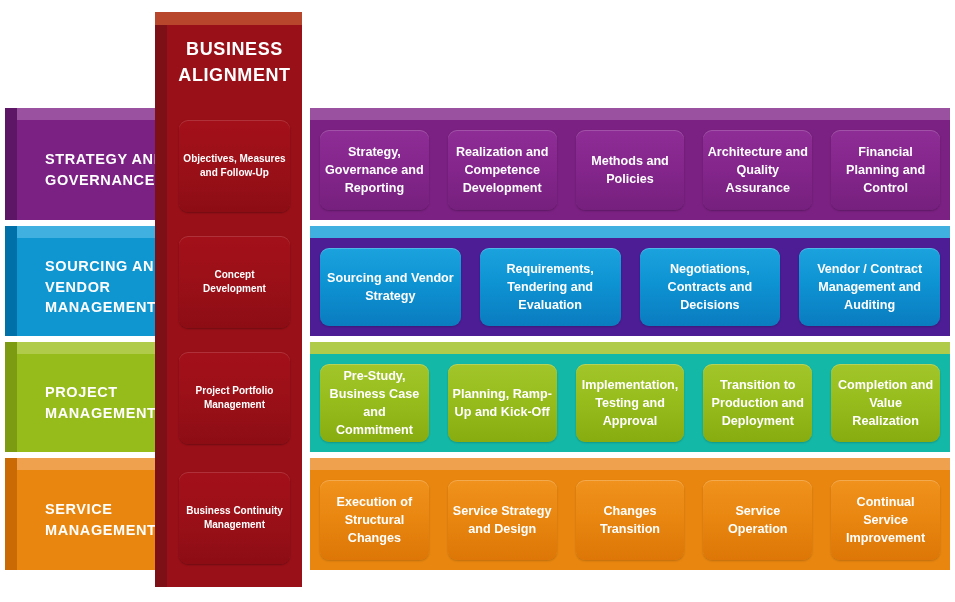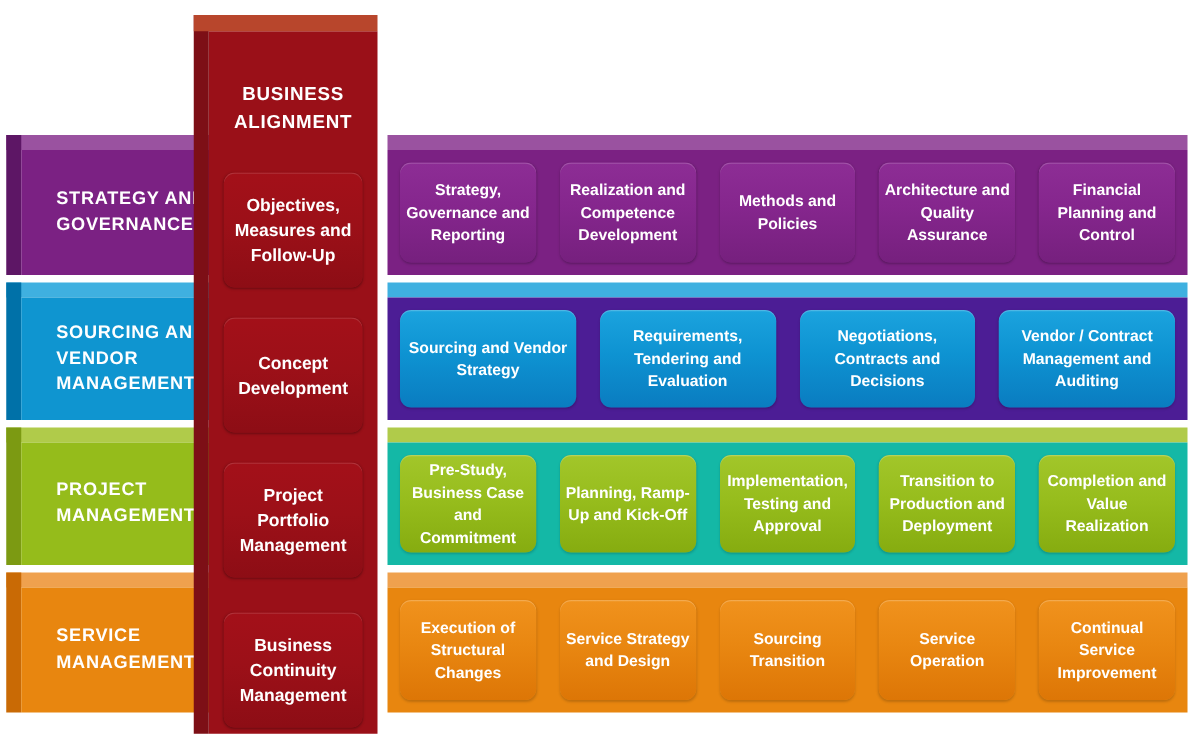--- a/index.html
+++ b/index.html
@@ -185,48 +185,47 @@
     position: absolute;
     left: 12px;
     top: 13px;
     right: 0;
     bottom: 0;
     background: #9a1018;
   }
   #pillar-title {
     position: absolute;
     left: 12px;
-    top: 53px;
+    top: 24px;
     width: 135px;
     text-align: center;
     color: #ffffff;
-    font-size: 15px;
+    font-size: 18px;
     font-weight: bold;
     letter-spacing: 0.6px;
     line-height: 1.45;
     text-transform: uppercase;
   }
   .pillar-card {
     position: absolute;
     left: 24px;
     width: 111px;
     border-radius: 9px;
     background: linear-gradient(to bottom, #a31019 0%, #9c1018 45%, #8d0d15 100%);
     box-shadow: inset 0 1px 0 rgba(255,255,255,0.14), 0 1px 2px rgba(0,0,0,0.3);
     display: flex;
     align-items: center;
     justify-content: center;
     text-align: center;
     color: #ffffff;
-    font-size: 14px;
+    font-size: 10px;
     font-weight: bold;
     line-height: 1.45;
     box-sizing: border-box;
     padding: 2px 4px;
-    margin-top: 18px;
   }
 </style>
 </head>
 <body>
 
 <div id="diagram">
 
   <div class="row row-purple" style="top:108px; height:112px;">
 
     <div class="label-slab">
@@ -300,21 +299,21 @@
       <div class="front-face">
         <div class="label-text">SERVICE MANAGEMENT</div>
       </div>
     </div>
 
     <div class="band">
       <div class="top-face"></div>
       <div class="front-face">
         <div class="card">Execution of Structural Changes</div>
         <div class="card">Service Strategy and Design</div>
-        <div class="card">Sourcing Transition</div>
+        <div class="card">Changes Transition</div>
         <div class="card">Service Operation</div>
         <div class="card">Continual Service Improvement</div>
       </div>
     </div>
   </div>
 
   <div id="pillar">
     <div class="pillar-front"></div>
     <div class="pillar-left"></div>
     <div class="pillar-top"></div>

